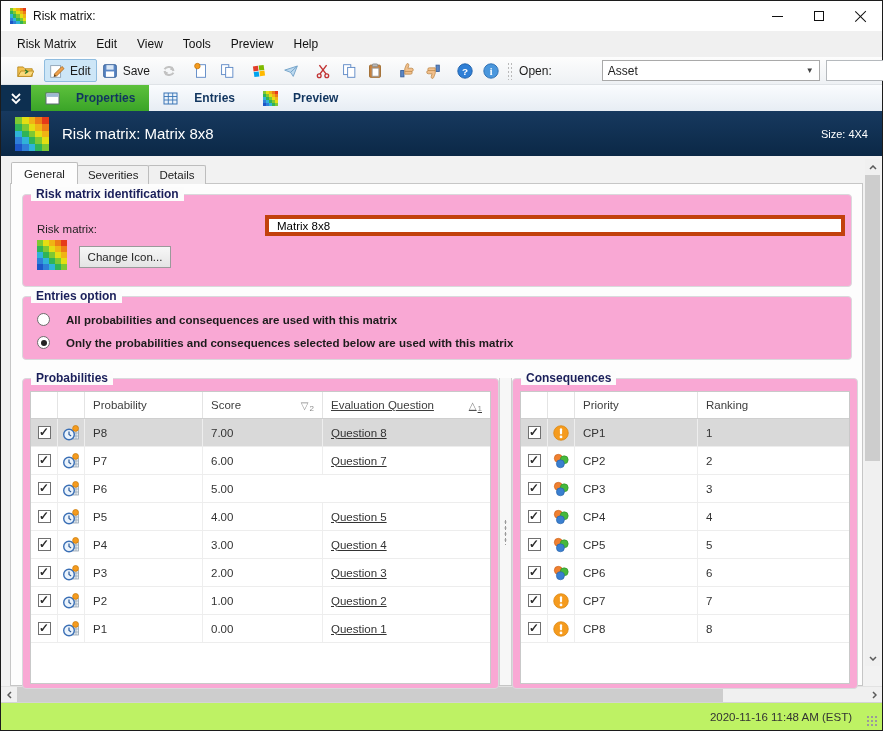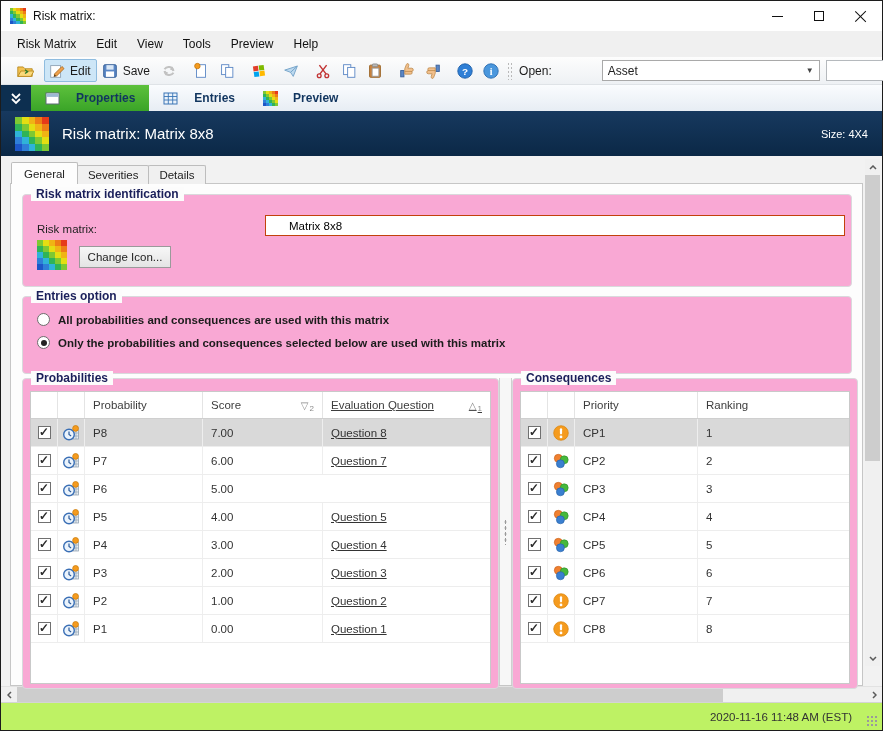--- a/index.html
+++ b/index.html
@@ -58,26 +58,26 @@
   .page-tabs { position:absolute; left:10px; top:6px; display:flex; align-items:flex-end; z-index:3; }
   .ptab { font-size:11.5px; background:#f0f0f0; border:1px solid #bdbdbd; border-bottom:none; padding:3px 10px 3px; margin-right:-1px; border-radius:2px 2px 0 0; color:#222; }
   .ptab.active { background:#fdfdfd; padding:5px 12px 4px; position:relative; z-index:4; }
   .panel { position:absolute; left:9px; right:19px; top:27px; bottom:0; background:#fdfdfd; border:1px solid #c6c6c6; }
 
   .groupbox { position:absolute; border:1px solid #d9d9dc; border-radius:4px; background:#f9a8d4; }
   .gtitle { position:absolute; top:-8px; left:8px; background:#fcfcfc; padding:0 5px; font-weight:bold; font-size:12px; color:#1a1f5a; white-space:nowrap; }
 
   .g-ident { left:11px; top:10px; width:830px; height:93px; }
   .field-label { position:absolute; left:14px; top:28px; font-size:11.5px; color:#222; }
-  .field-input { position:absolute; left:242px; top:20px; width:580px; height:21px; border:1px solid #c2410c; background:#fff; font-family:inherit; font-size:11.5px; padding:0 23px; }
+  .field-input { position:absolute; left:242px; top:20px; width:580px; height:21px; border:4px solid #c2410c; background:#fff; font-family:inherit; font-size:11.5px; padding:0 8px; }
   .ident-icon { position:absolute; left:14px; top:45px; width:30px; height:30px; }
   .change-btn { position:absolute; left:56px; top:51px; width:92px; height:22px; background:linear-gradient(#f7f7f7,#e4e4e4); border:1px solid #9a9a9a; font-family:inherit; font-size:11.5px; color:#222; }
 
-  .g-entries { left:11px; top:112px; width:830px; height:78px;padding-left:8px; }
-  .radio-row { position:absolute; left:14px; display:flex; align-items:center; gap:8px; }
+  .g-entries { left:11px; top:112px; width:830px; height:64px;padding-left:8px; }
+  .radio-row { position:absolute; left:14px; display:flex; align-items:center; gap:16px; }
   .radio { width:13px; height:13px; border:1px solid #6d6d6d; border-radius:50%; background:#fff; position:relative; flex:0 0 auto; }
   .radio.checked::after { content:""; position:absolute; left:2.5px; top:2.5px; width:6px; height:6px; border-radius:50%; background:#222; }
   .radio-label { font-size:11.5px; font-weight:600; color:#1c1c1c; }
 
   .g-prob { left:11px; top:194px; width:477px; bottom:-4px; }
   .g-cons { left:501px; top:194px; width:346px; bottom:-4px; }
   .splitter { position:absolute; left:488px; top:194px; width:13px; bottom:0; border-left:1px solid #cfcfcf; border-right:1px solid #cfcfcf; background:#f7f7f7; display:flex; align-items:center; justify-content:center; }
   .splitter .dots { width:3px; height:26px; background-image:radial-gradient(#9a9a9a 45%, transparent 50%); background-size:3px 6px; }
 
   .table { position:absolute; left:7px; top:12px; right:7px; bottom:4px; border:1px solid #c9c9c9; background:#fff; overflow:hidden; display:flex; flex-direction:column; }

